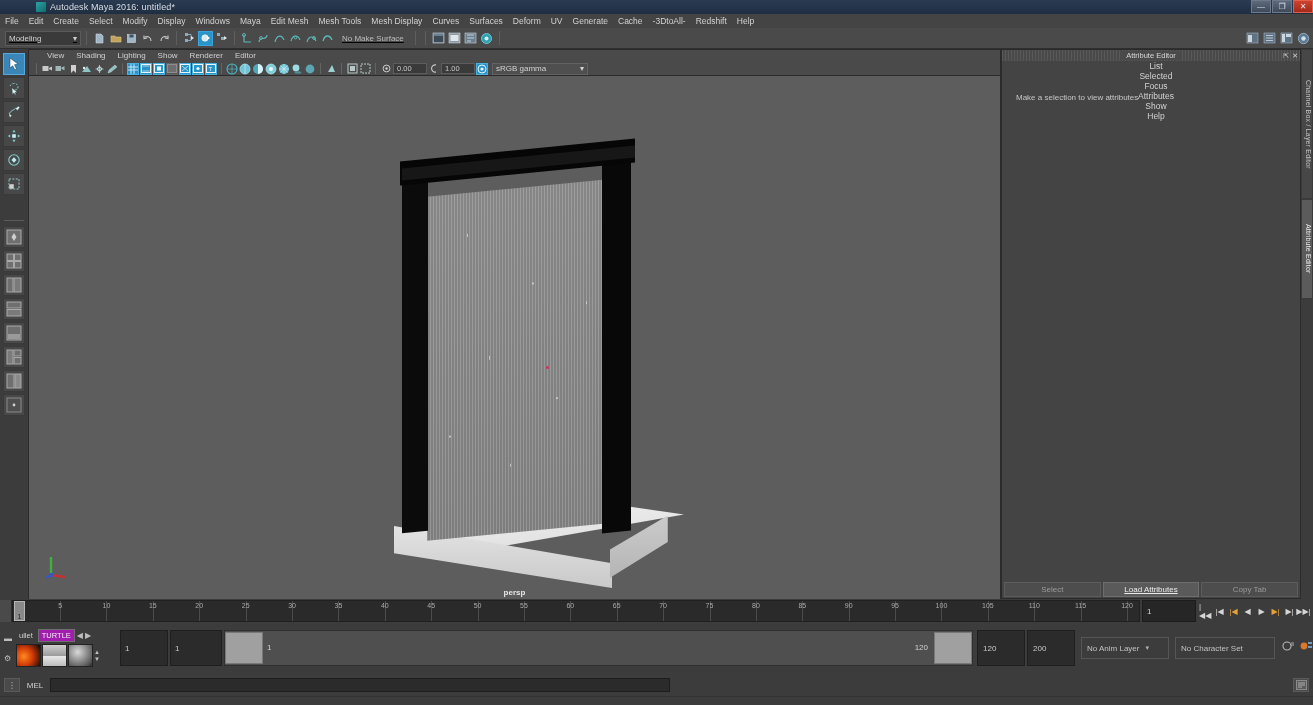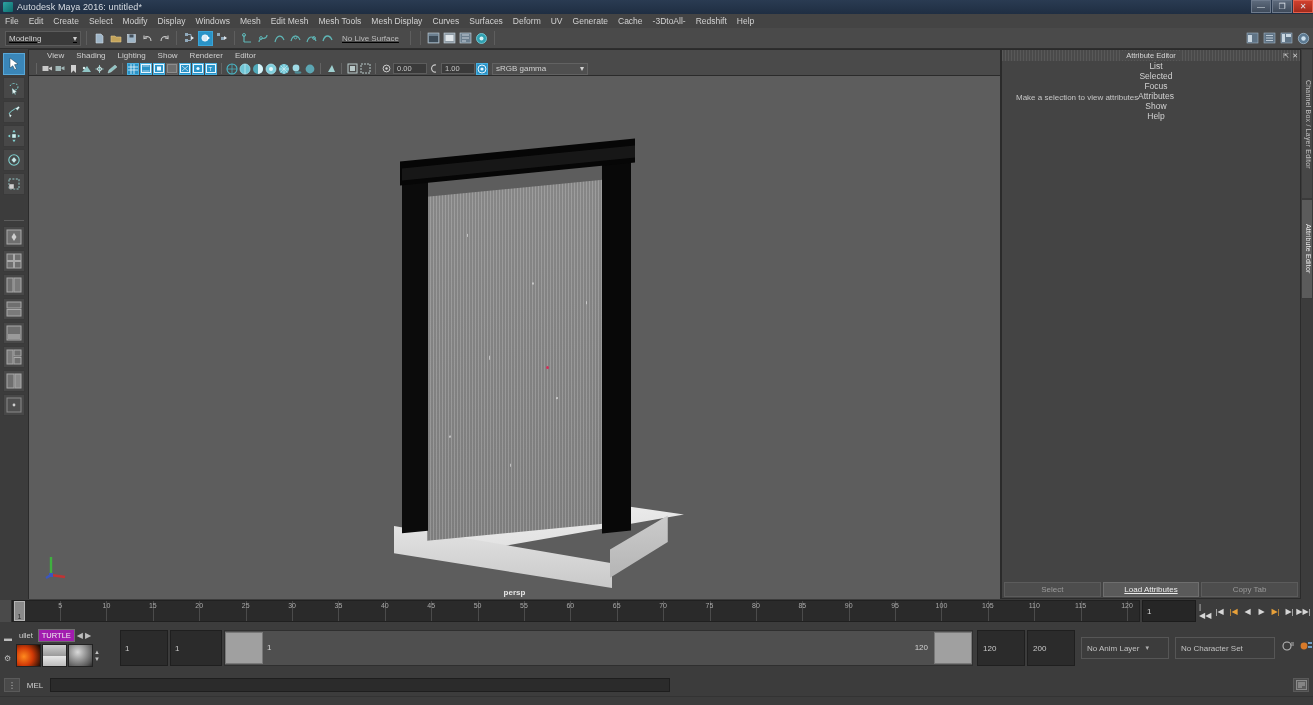--- a/index.html
+++ b/index.html
@@ -9,21 +9,21 @@
     font-family: "Liberation Sans", sans-serif;
     overflow: hidden;
     user-select: none;
   }
   #app { position: relative; width: 1313px; height: 705px; background: #3c3c3c; }
 
   
   .titlebar {
     position: absolute; top: 0; left: 0; width: 1313px; height: 14px;
     background: linear-gradient(to bottom, #2a3b52 0%, #1f2e42 100%);
-    display: flex; align-items: center;
+    display: flex; align-items: center; padding-left: 33px;
   }
   .titlebar .app-icon {
     width: 10px; height: 10px; margin: 0 4px 0 3px;
     background: linear-gradient(135deg,#2ea3a3,#0d6c6c);
     border-radius: 1px; flex: none;
   }
   .titlebar .title-text {
     font-size: 9px; color: #d8dde3; white-space: nowrap;
     letter-spacing: 0.1px;
   }
@@ -336,21 +336,21 @@
   </div>
 
   <div class="menubar">
     <div class="menu-item">File</div>
     <div class="menu-item">Edit</div>
     <div class="menu-item">Create</div>
     <div class="menu-item">Select</div>
     <div class="menu-item">Modify</div>
     <div class="menu-item">Display</div>
     <div class="menu-item">Windows</div>
-    <div class="menu-item">Mesh</div>
+    <div class="menu-item">Maya</div>
     <div class="menu-item">Edit Mesh</div>
     <div class="menu-item">Mesh Tools</div>
     <div class="menu-item">Mesh Display</div>
     <div class="menu-item">Curves</div>
     <div class="menu-item">Surfaces</div>
     <div class="menu-item">Deform</div>
     <div class="menu-item">UV</div>
     <div class="menu-item">Generate</div>
     <div class="menu-item">Cache</div>
     <div class="menu-item">-3DtoAll-</div>
@@ -442,21 +442,21 @@
       <svg width="13" height="13" viewBox="0 0 13 13">
           <path d="M2 10C4 3 9 4 11 9" stroke="#5fb6b6" stroke-width="1.2" fill="none"></path>
           <circle cx="9" cy="6" r="1.4" fill="none" stroke="#5fb6b6"></circle>
         </svg>
     </div>
     <div class="tb-icon">
       <svg width="13" height="13" viewBox="0 0 13 13">
           <path d="M2 9C4 2 9 3 11 8" stroke="#5fb6b6" stroke-width="1.3" fill="none"></path>
         </svg>
     </div>
-    <div class="live-surface">No Live Surface</div>
+    <div class="live-surface">No Make Surface</div>
     <div class="tb-sep"></div>
     <div class="tb-sep"></div>
     <div class="tb-icon">
       <svg width="13" height="12" viewBox="0 0 13 12">
           <rect x="1" y="1" width="11" height="10" fill="#6c7f8f" stroke="#c9d6e0" stroke-width=".6"></rect>
           <rect x="2" y="4" width="9" height="6" fill="#3c4a56"></rect>
         </svg>
     </div>
     <div class="tb-icon">
       <svg width="13" height="12" viewBox="0 0 13 12">

